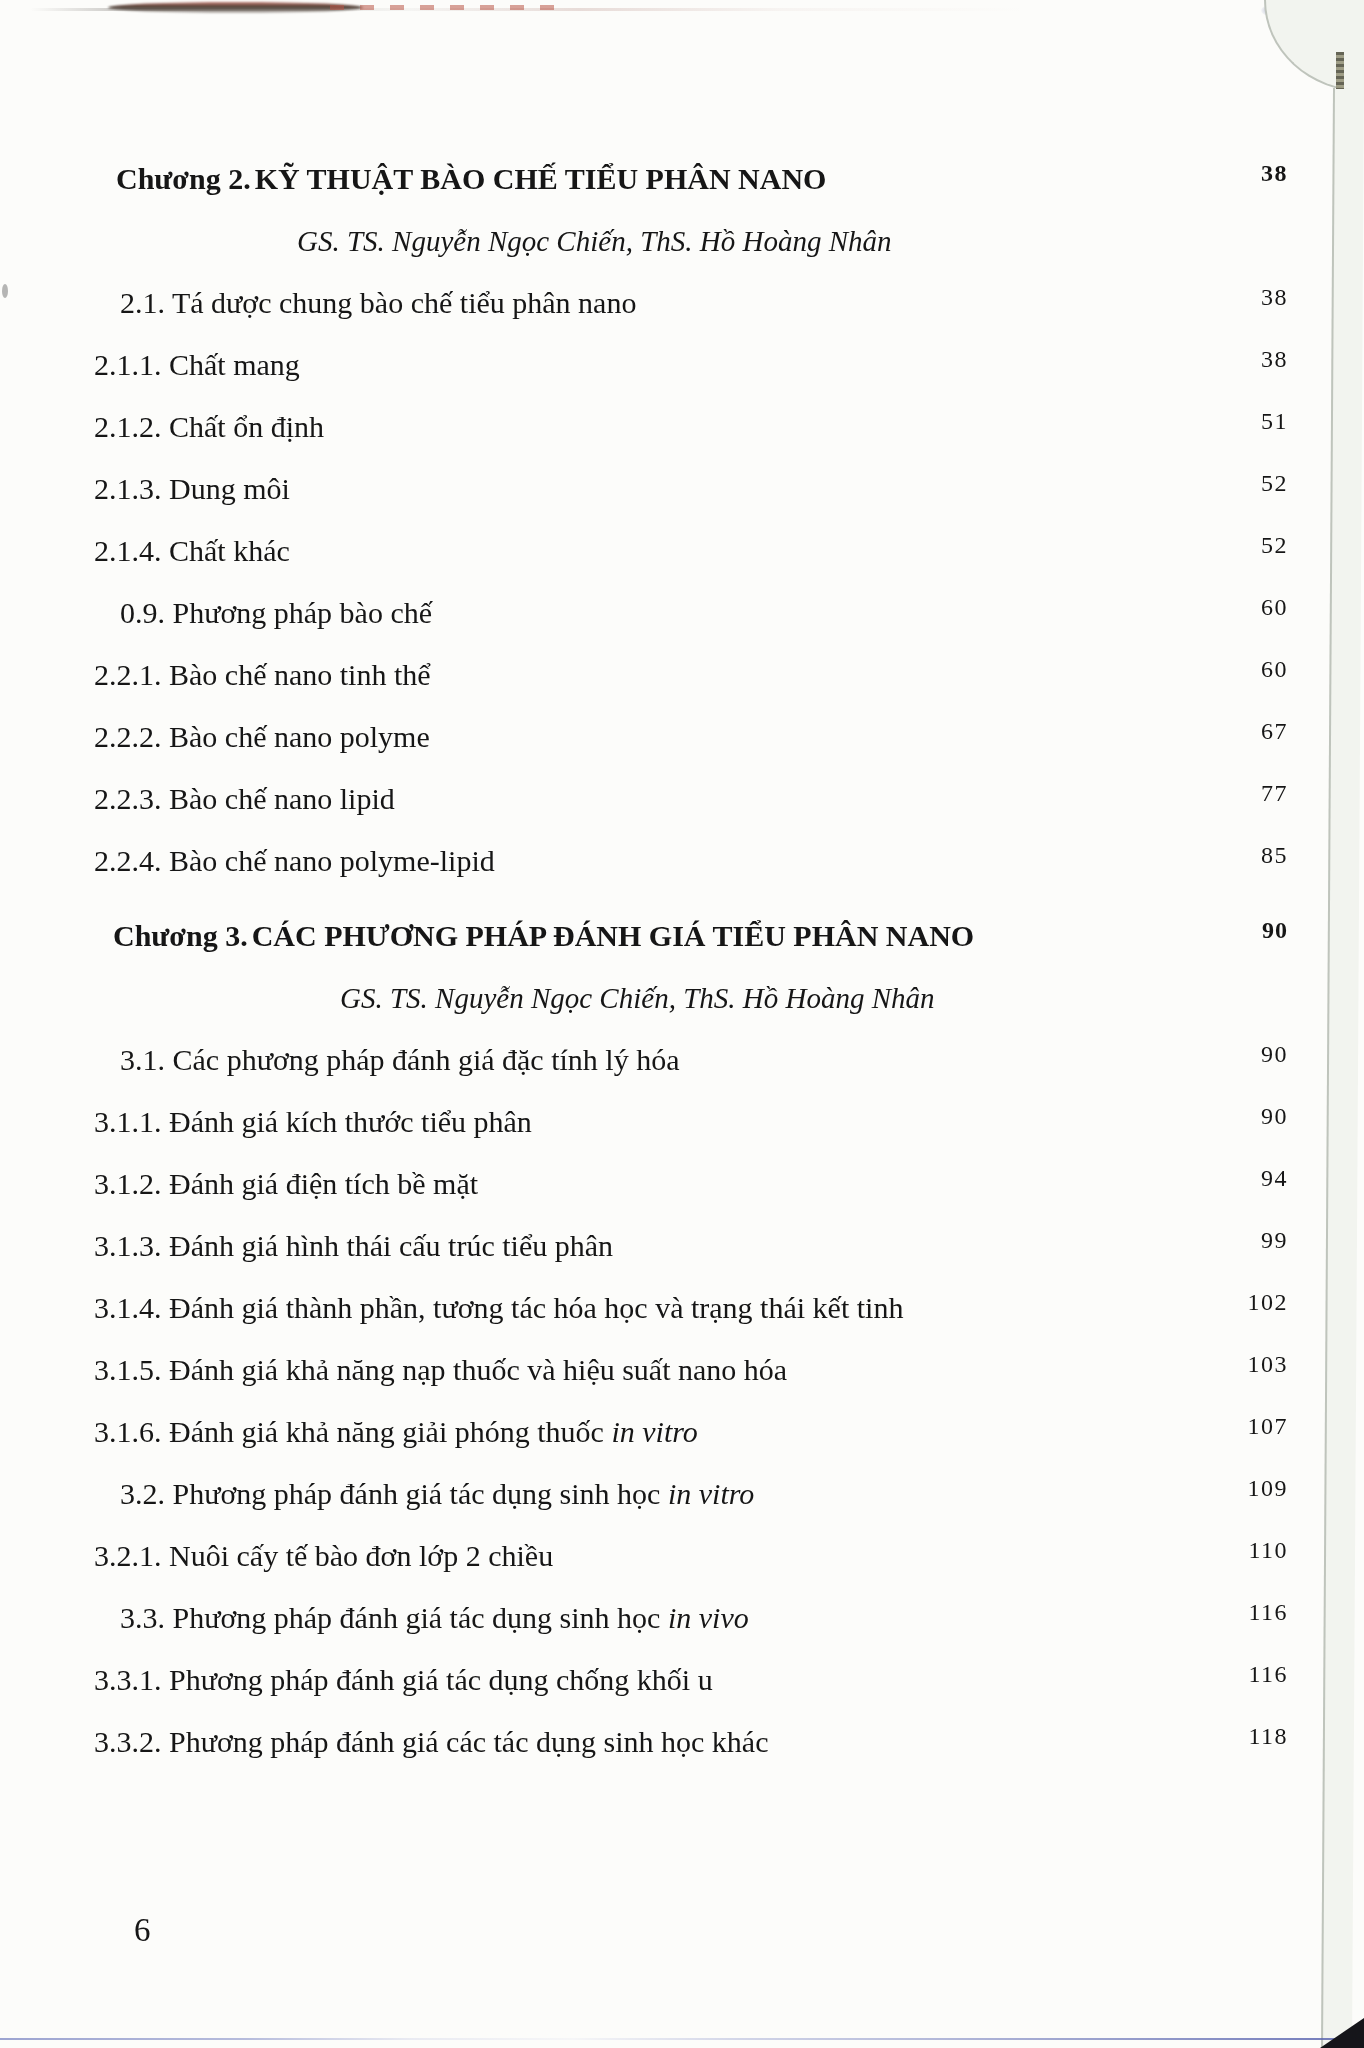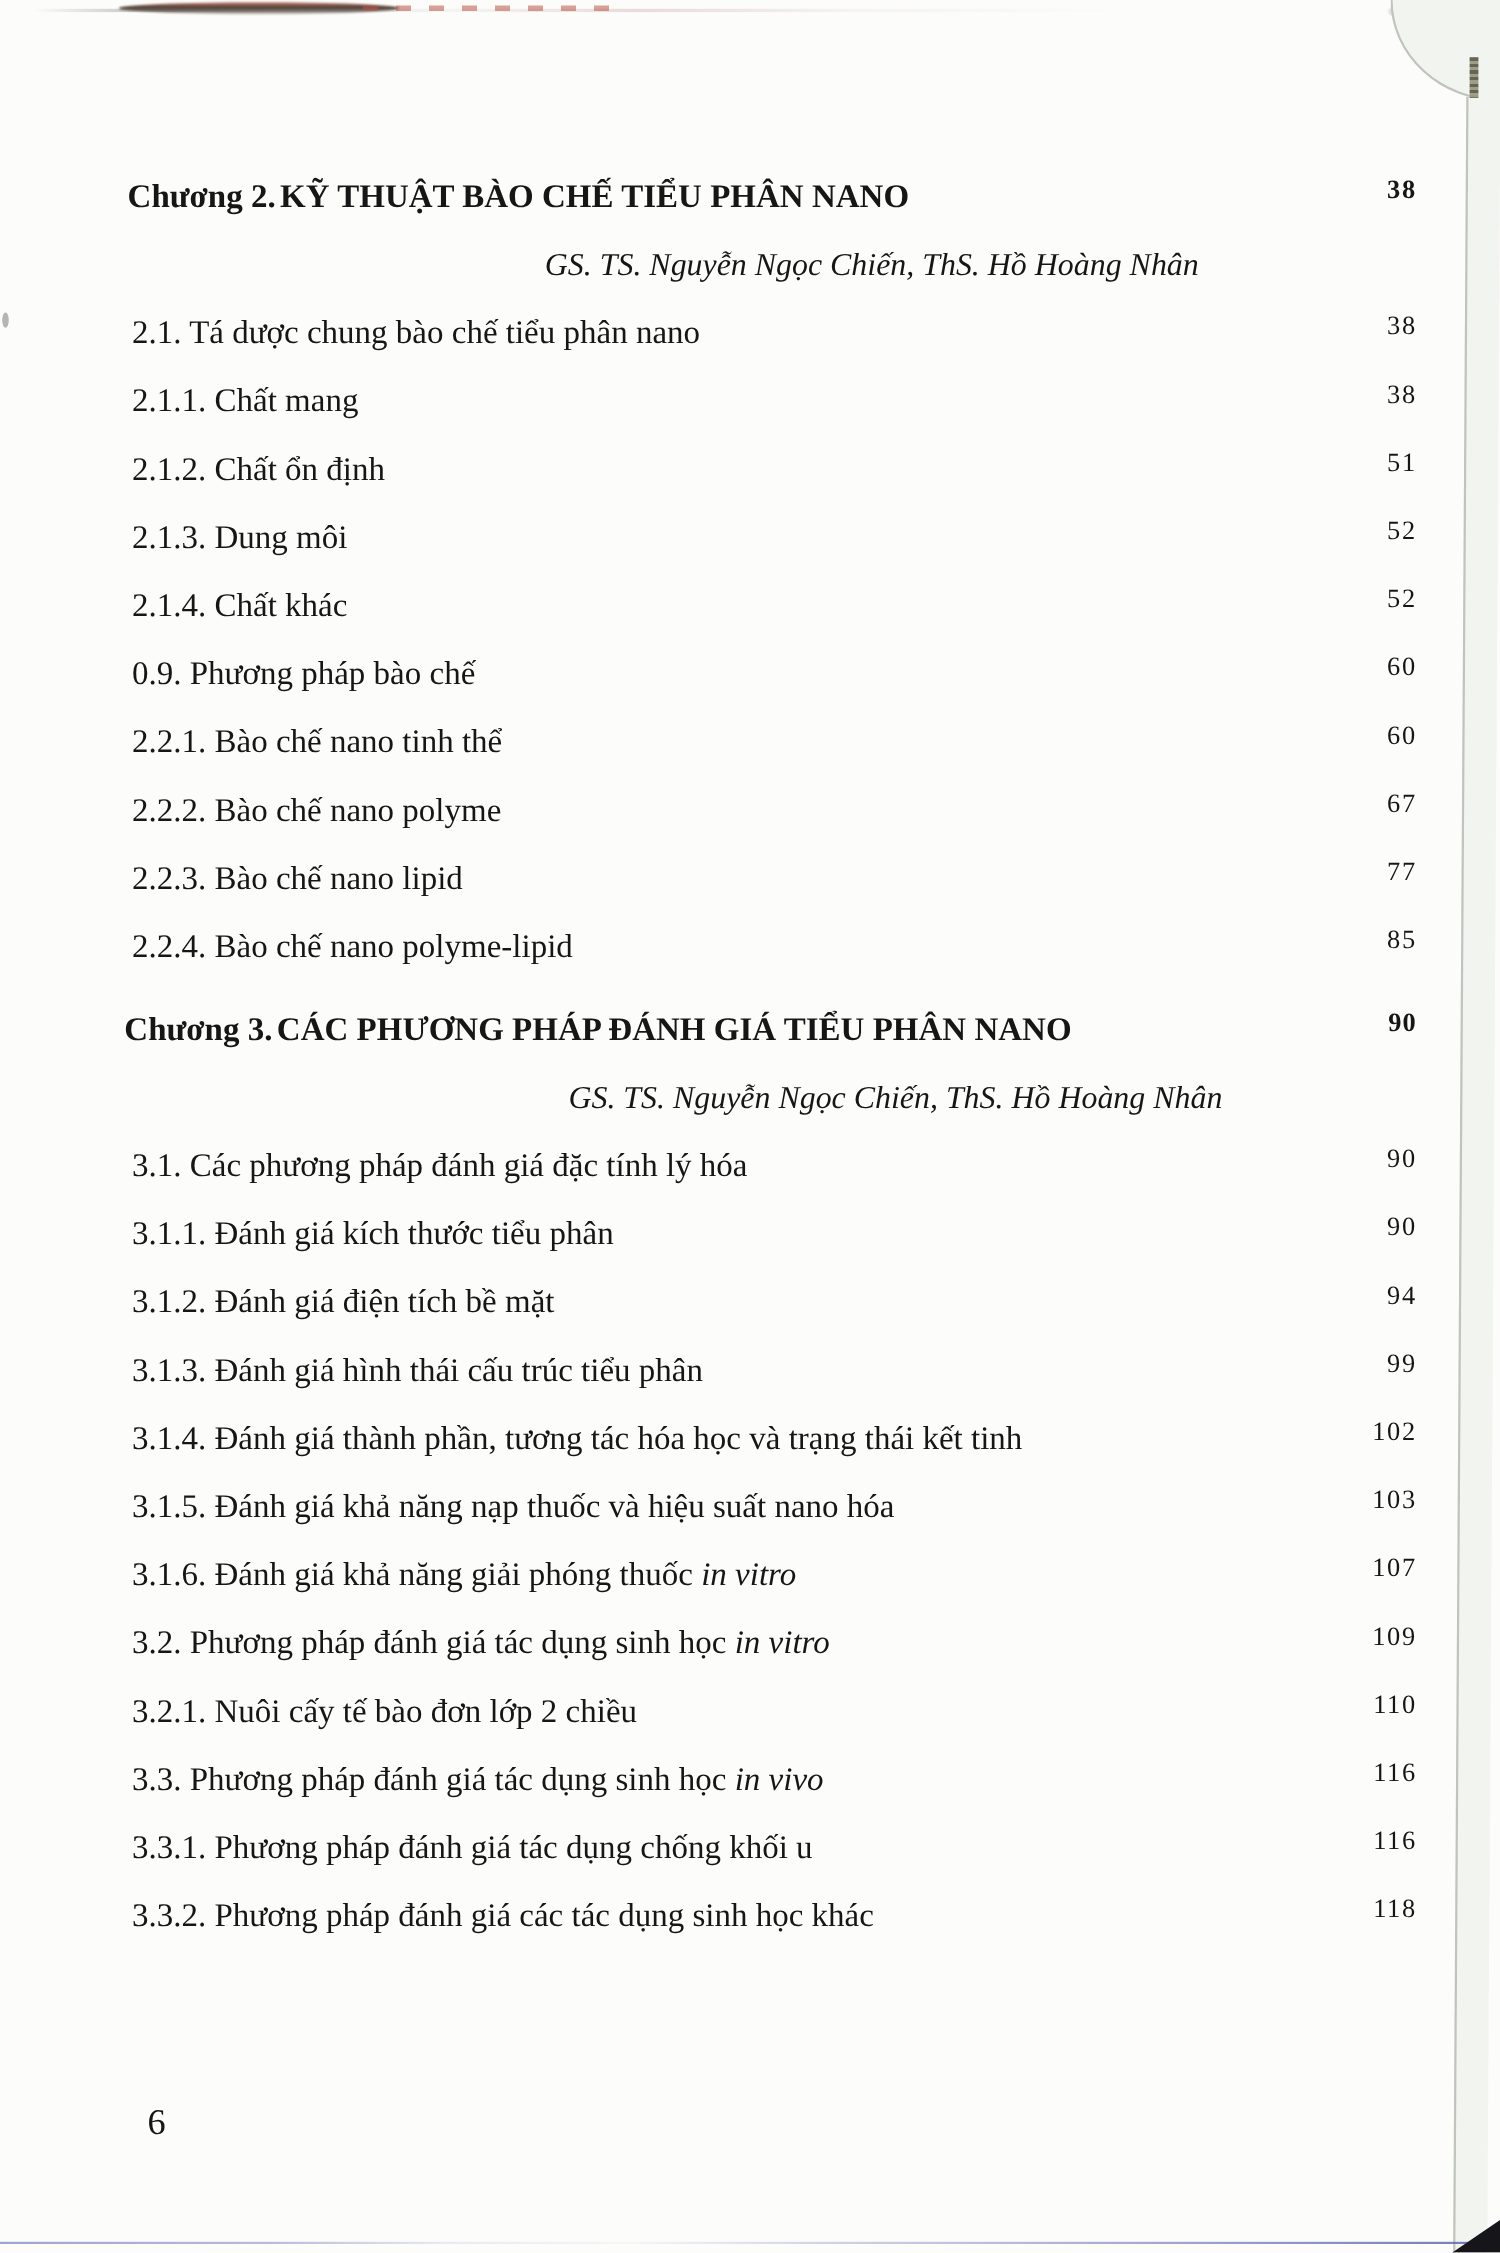--- a/index.html
+++ b/index.html
@@ -20,26 +20,26 @@
     font-size:24px;
     letter-spacing:1.5px;
     position:relative;
     top:-6px;
   }
   .row.heading { font-weight:bold; }
   .hlabel, .htitle { font-size:30px; }
   .toc-section.sec-0 .row.heading { padding-left:116px; }
   .toc-section.sec-1 .row.heading { padding-left:113px; margin-top:13px;gap:32px; }
   .toc-section.sec-1 .row.heading .pagenum { letter-spacing:1px; }
-  .row.authors { font-style:italic; font-size:29px;justify-content:center; }
+  .row.authors { font-style:italic; font-size:29px; }
   .toc-section.sec-0 .authors-text { margin-left:297px; }
   .toc-section.sec-1 .authors-text { margin-left:340px; }
   .row.item { font-size:30px; }
   .row.item.lvl1 { padding-left:120px; }
-  .row.item.lvl2 { padding-left:120px; }
+  .row.item.lvl2 { padding-left:94px; }
   .ital { font-style:italic; }
 
   
   .footer-page-number {
     position:absolute; left:134px; top:1912px;
     font-size:33px;
   }
 
   
   .artifact { position:absolute; pointer-events:none; }

